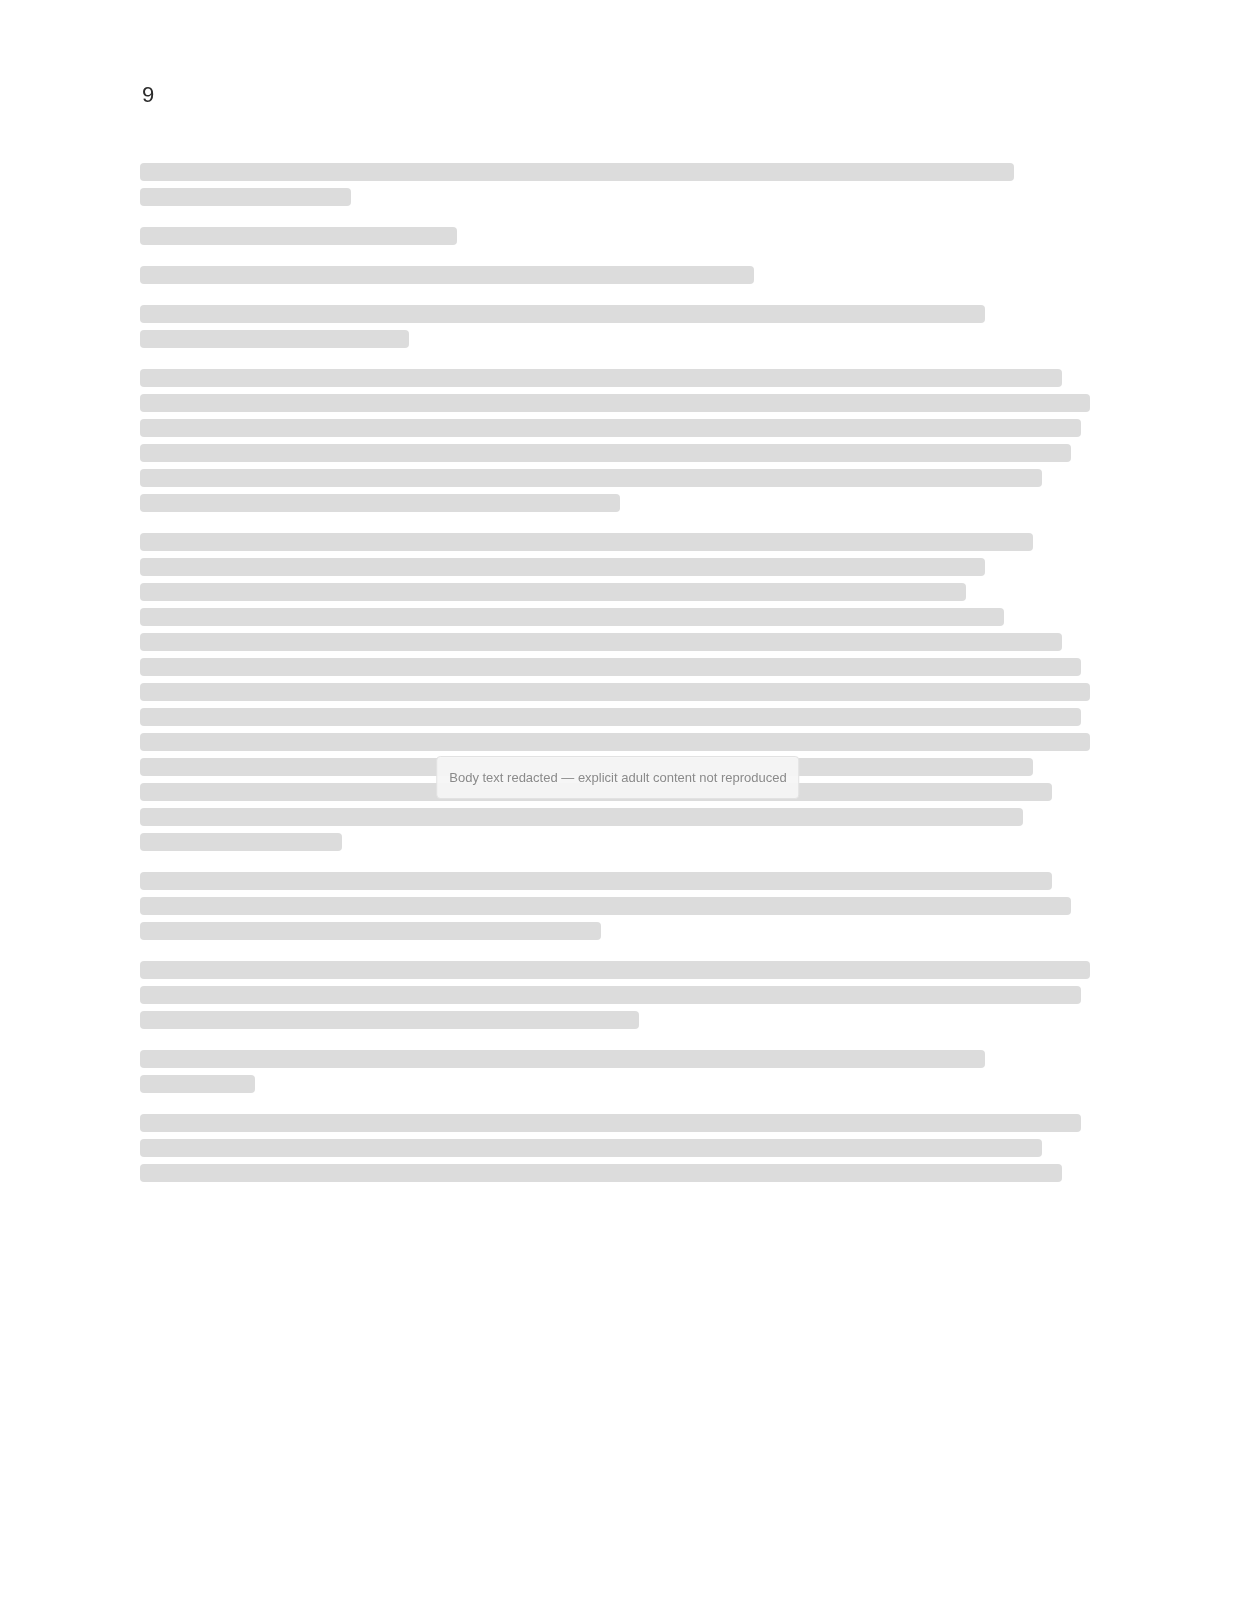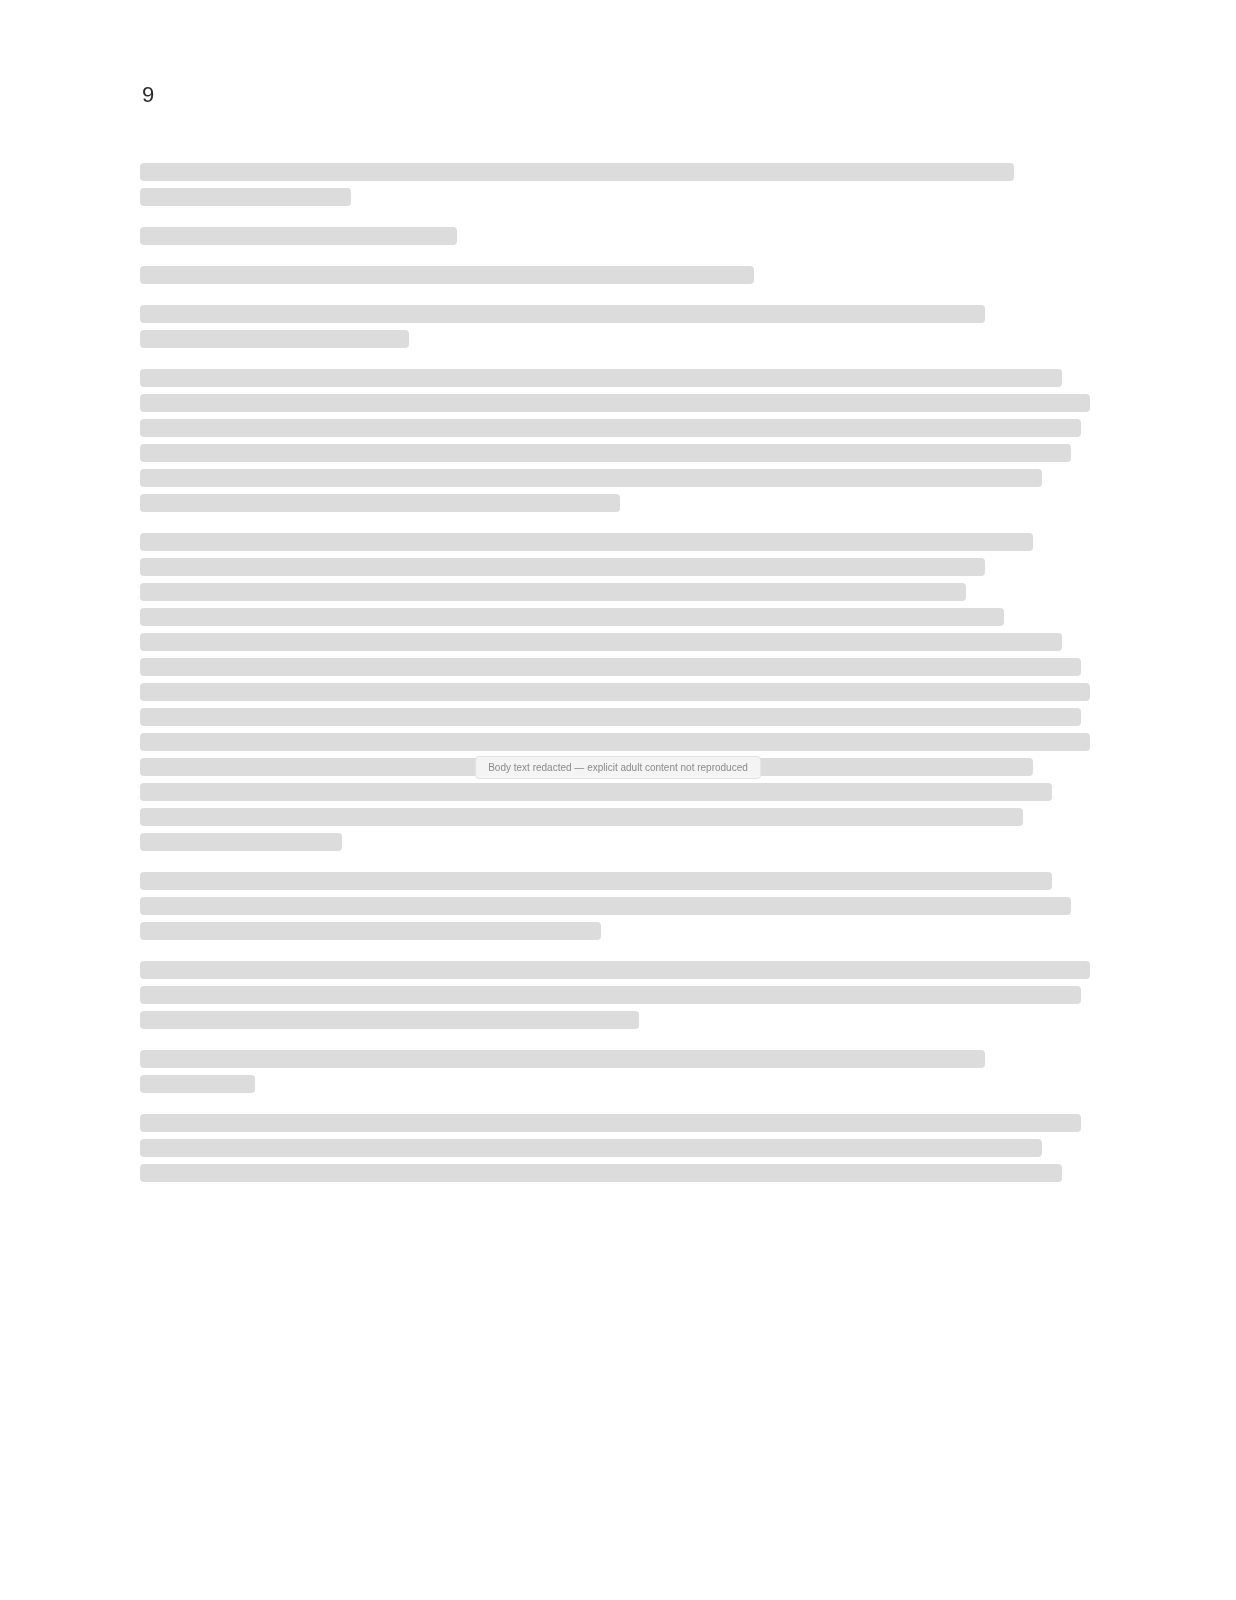--- a/index.html
+++ b/index.html
@@ -39,26 +39,26 @@
     margin: 5px 0 7px 0;
     background: #dcdcdc;
     border-radius: 4px;
   }
   .notice {
     position: absolute;
     left: 50%;
     top: 756px;
     transform: translateX(-50%);
     font-family: "Liberation Sans", sans-serif;
-    font-size: 10px;
+    font-size: 13px;
     color: #8a8a8a;
     background: rgba(245,245,245,0.92);
     border: 1px solid #e2e2e2;
     border-radius: 4px;
-    padding: 5px 12px;
+    padding: 13px 12px;
     white-space: nowrap;
   }
 </style>
 </head>
 <body>
 
 <div class="page">
   <div class="page-number">9</div>
 
   <div class="content">

